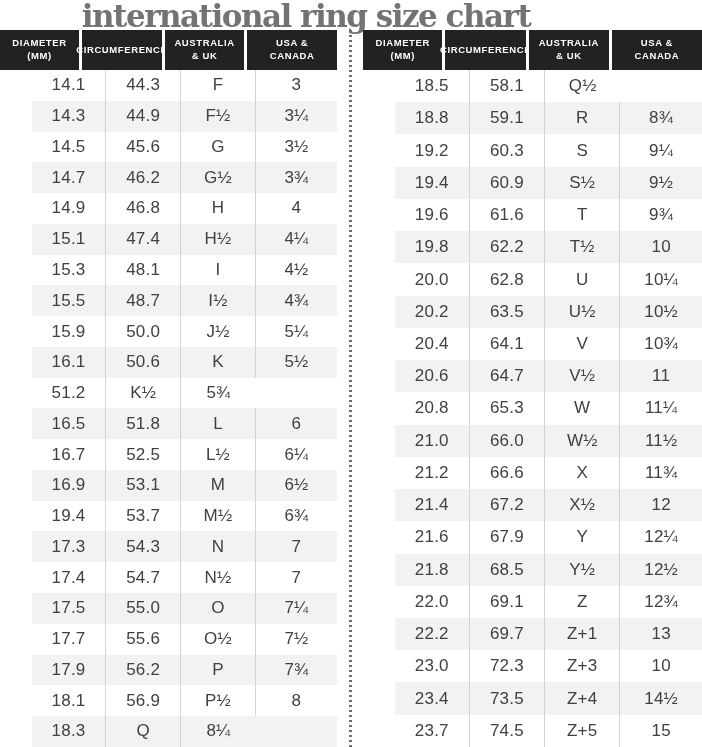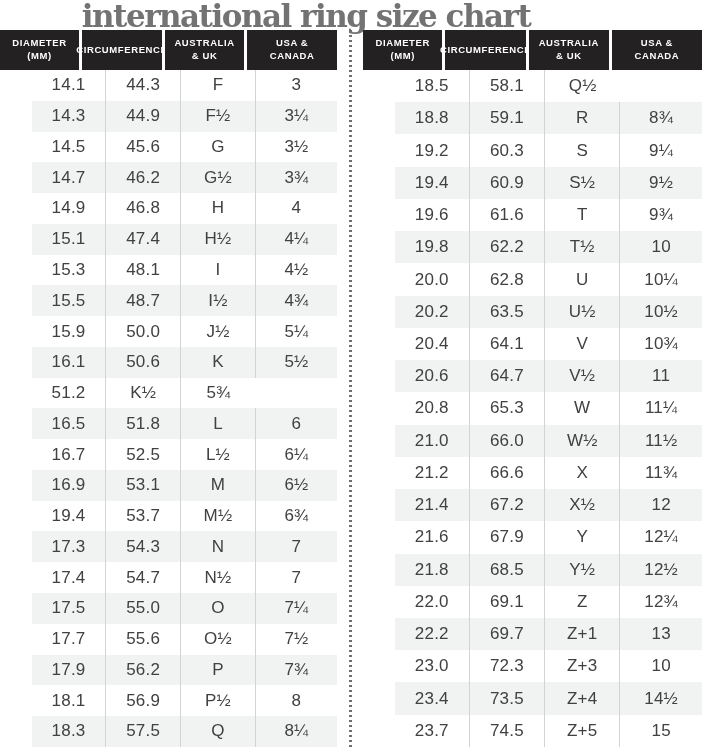--- a/index.html
+++ b/index.html
@@ -253,21 +253,20 @@
           <span class="cell">7¾</span>
         </div>
           <div class="row">
           <span class="cell">18.1</span>
           <span class="cell">56.9</span>
           <span class="cell">P½</span>
           <span class="cell">8</span>
         </div>
           <div class="row">
           <span class="cell">18.3</span>
-          <span class="cell">57.5</span>
           <span class="cell">Q</span>
           <span class="cell">8¼</span>
         </div>
         </div>
     </section>
 
     <div class="gap">
       <div class="dotted-divider"></div>
     </div>
 

